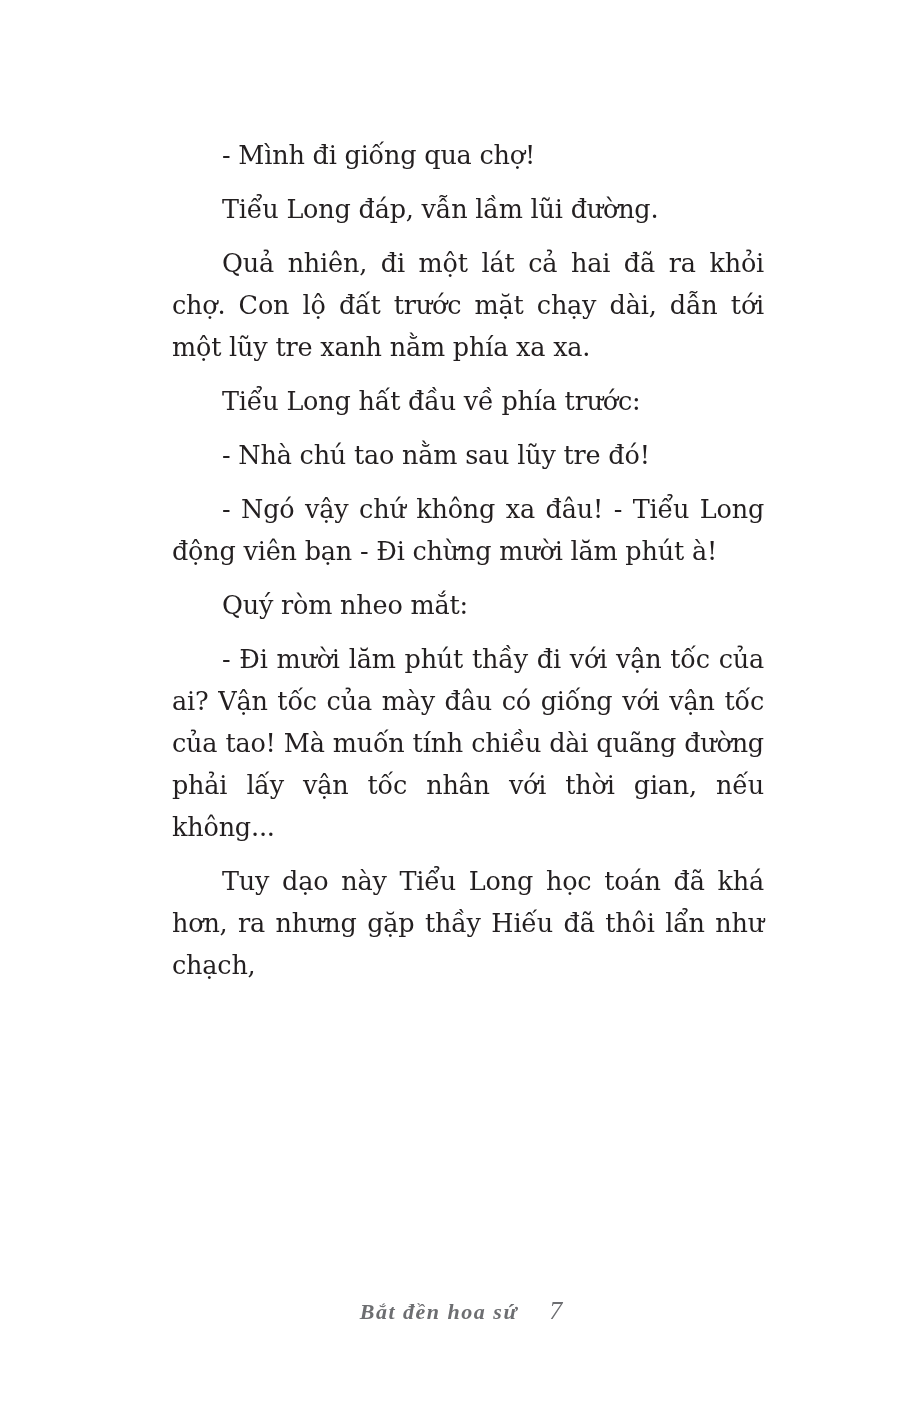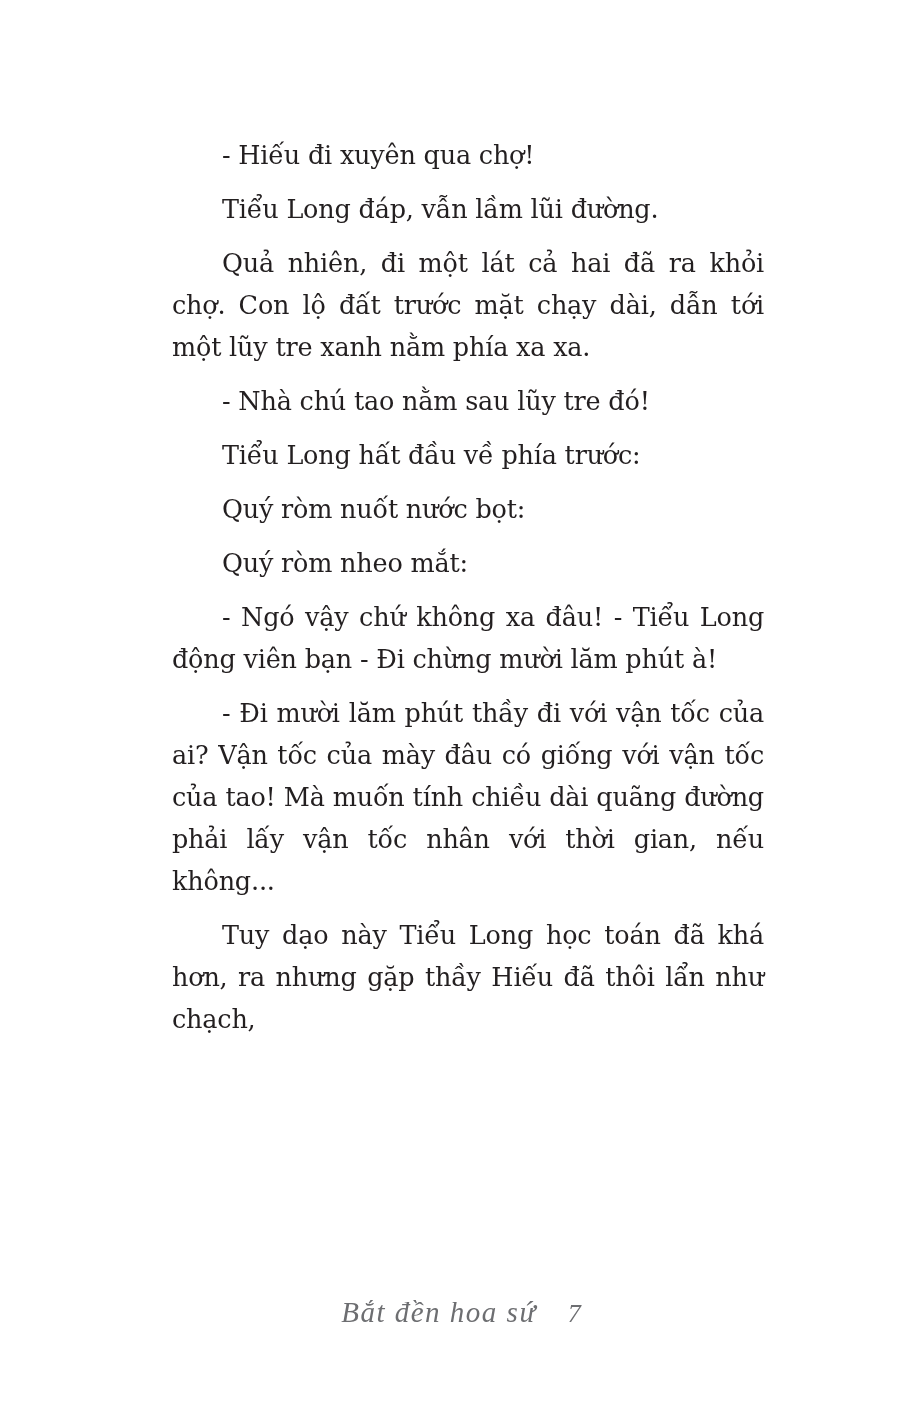--- a/index.html
+++ b/index.html
@@ -36,42 +36,42 @@
       position: absolute;
       top: 1296px;
       left: 0;
       width: 922px;
       text-align: center;
       color: #6d6e71;
     }
     .footer .book-title {
       font-family: "Liberation Serif", "DejaVu Serif", serif;
       font-style: italic;
-      font-size: 29px;
+      font-size: 22px;
       letter-spacing: 1.5px;
+      font-weight: bold;
     }
     .footer .page-number {
       font-family: "Liberation Serif", "DejaVu Serif", serif;
       font-style: italic;
       font-size: 26px;
       margin-left: 26px;
     }
   </style>
 </head>
 <body>
 
 <main class="page-body">
-  <p class="para">- Hiếu đi xuyên qua chợ!</p>
+  <p class="para">- Mình đi giống qua chợ!</p>
   <p class="para">Tiểu Long đáp, vẫn lầm lũi đường.</p>
   <p class="para">Quả nhiên, đi một lát cả hai đã ra khỏi chợ. Con lộ đất trước mặt chạy dài, dẫn tới một lũy tre xanh nằm phía xa xa.</p>
+  <p class="para">Tiểu Long hất đầu về phía trước:</p>
   <p class="para">- Nhà chú tao nằm sau lũy tre đó!</p>
-  <p class="para">Tiểu Long hất đầu về phía trước:</p>
-  <p class="para">Quý ròm nuốt nước bọt:</p>
+  <p class="para">- Ngó vậy chứ không xa đâu! - Tiểu Long động viên bạn - Đi chừng mười lăm phút à!</p>
   <p class="para">Quý ròm nheo mắt:</p>
-  <p class="para">- Ngó vậy chứ không xa đâu! - Tiểu Long động viên bạn - Đi chừng mười lăm phút à!</p>
   <p class="para">- Đi mười lăm phút thầy đi với vận tốc của ai? Vận tốc của mày đâu có giống với vận tốc của tao! Mà muốn tính chiều dài quãng đường phải lấy vận tốc nhân với thời gian, nếu không...</p>
   <p class="para last-line-full">Tuy dạo này Tiểu Long học toán đã khá hơn, ra nhưng gặp thầy Hiếu đã thôi lẩn như chạch,</p>
 </main>
 
 <footer class="footer">
   <span class="book-title">Bắt đền hoa sứ</span>
   <span class="page-number">7</span>
 </footer>
 
 </body></html>

